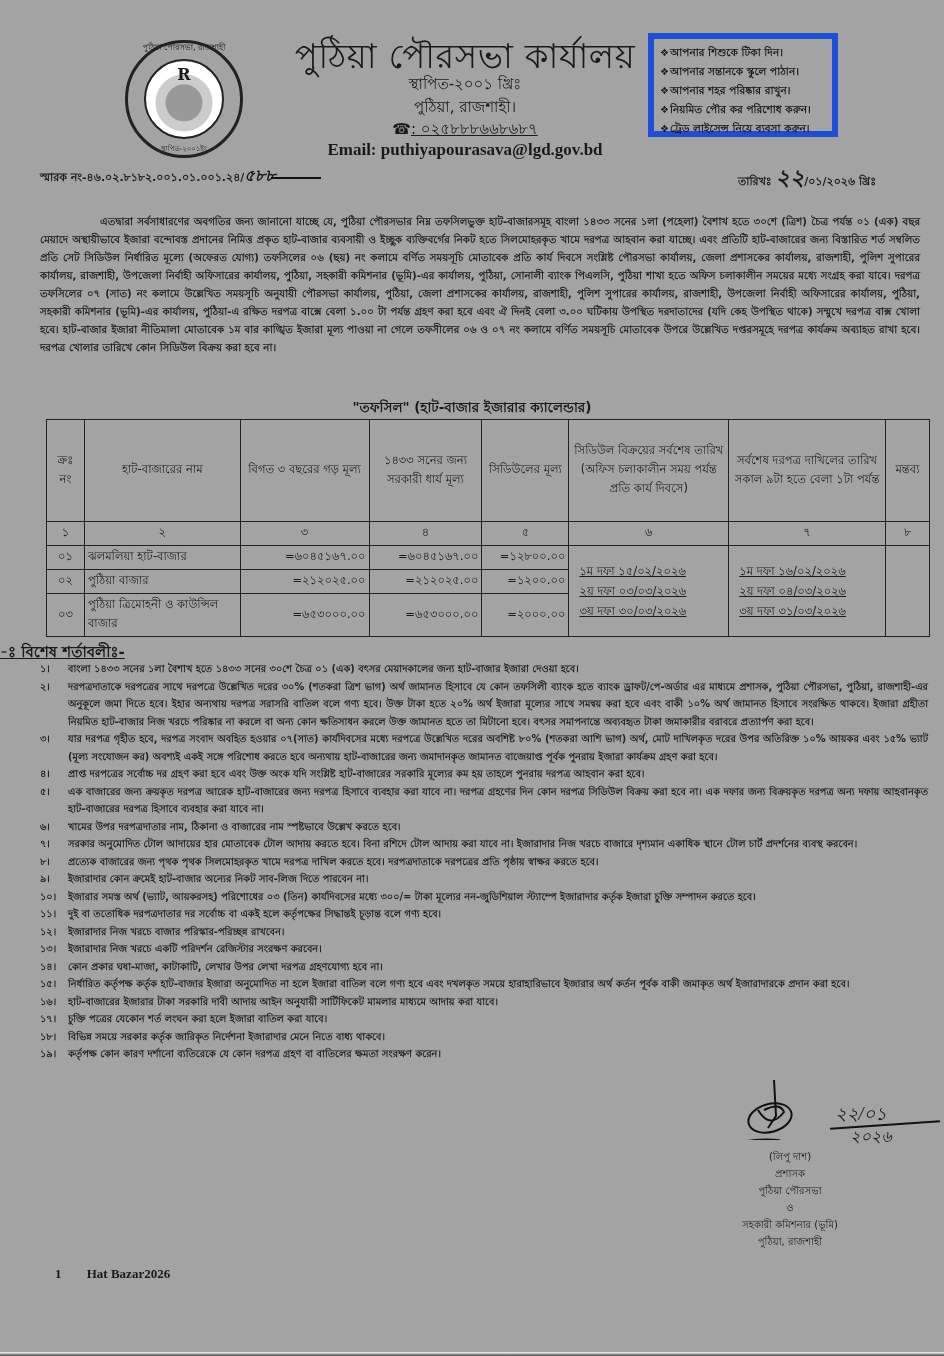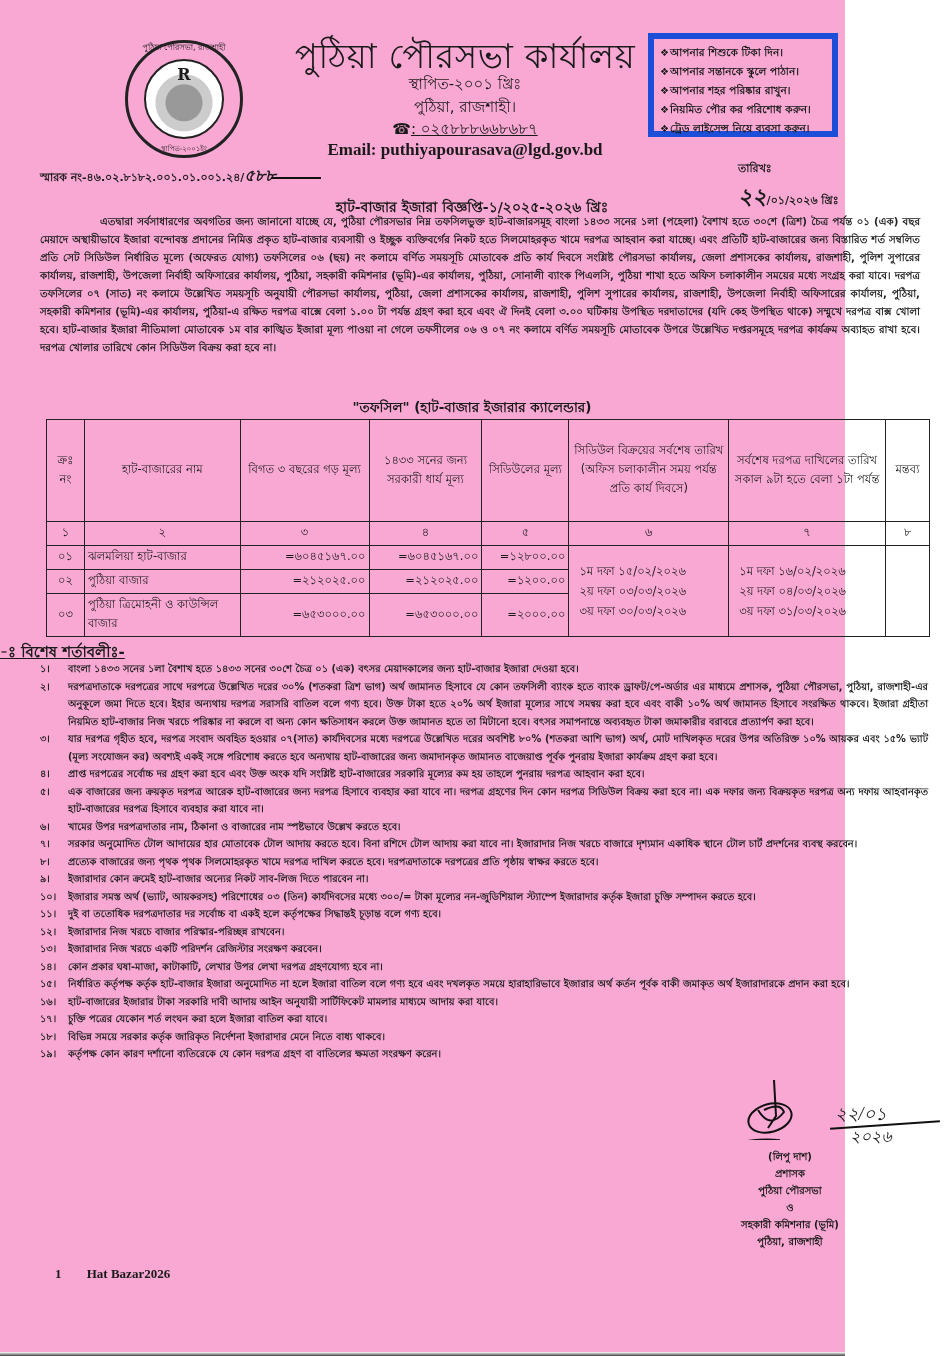--- a/index.html
+++ b/index.html
@@ -1,19 +1,19 @@
 <!DOCTYPE html>
 <html><head>
   <meta charset="utf-8">
   <style>
     * { box-sizing: border-box; margin: 0; padding: 0; }
     html, body { width: 944px; height: 1356px; background: #ffffff; overflow: hidden; }
     body { font-family: "DejaVu Sans", sans-serif; color: #1a1a1a; position: relative; }
 
-    .page { position: absolute; left: 0; top: 0; width: 845px; height: 1356px; background: #f9a8d4; padding-left: 40px; }
+    .page { position: absolute; left: 0; top: 0; width: 944px; height: 1356px; background: #a3a3a3; padding-left: 40px; }
 
     
     .seal { position: absolute; left: 125px; top: 40px; width: 118px; height: 118px; border: 3px solid #222; border-radius: 50%; }
     .seal-inner { position: absolute; left: 16px; top: 16px; width: 80px; height: 80px; border: 2px solid #222; border-radius: 50%; background: radial-gradient(circle at 50% 55%, #999 0 18px, #ccc 19px 28px, #fff 29px); }
     .seal-letter { position: absolute; left: 0; right: 0; top: 4px; text-align: center; font-family: "DejaVu Serif", serif; font-weight: bold; font-size: 16px; }
     .seal-ring-text { position: absolute; left: 0; right: 0; top: -2px; text-align: center; font-size: 8px; }
     .seal-ring-bottom { position: absolute; left: 0; right: 0; bottom: 0px; text-align: center; font-size: 7px; }
 
     .title { position: absolute; left: 270px; top: 30px; width: 390px; text-align: center; font-size: 34px; font-weight: normal; letter-spacing: 0.5px; }
     .head-line { position: absolute; left: 270px; width: 390px; text-align: center; font-size: 15px; }
@@ -40,35 +40,35 @@
     .table-title { position: absolute; left: 0; width: 944px; top: 397px; text-align: center; font-size: 13.5px; font-weight: bold; }
 
     table.cal { position: absolute; left: 46px; top: 419px; width: 884px; border-collapse: collapse; font-size: 11.5px; }
     table.cal td, table.cal th { border: 1.5px solid #222; text-align: center; vertical-align: middle; font-weight: normal; padding: 2px 3px; }
     table.cal thead tr.h1 th { height: 102px; }
     table.cal tr.num td { height: 18px; }
     table.cal tr.r td { height: 22px; }
     table.cal tr.r3 td { height: 38px; }
     .left { text-align: left !important; margin-top: 32px; }
     .right { text-align: right !important; font-family: "DejaVu Sans", sans-serif; }
-    .dates { line-height: 20px; text-align: left !important; padding-left: 10px !important; }
+    .dates { line-height: 20px; text-align: left !important; padding-left: 10px !important; text-decoration: underline; }
 
     .cond-title { position: absolute; left: 0; width: 944px; top: 640px; text-align: left; font-size: 15px; font-weight: bold; text-decoration: underline; }
     .conds { position: absolute; left: 40px; top: 660px; width: 888px; list-style: none; font-size: 9.8px; font-weight: bold; color: #222; }
     .cond { display: flex; line-height: 17.5px; text-align: justify; }
     .cond-num { width: 28px; flex-shrink: 0; }
     .cond-text { flex: 1; }
 
     .signature { position: absolute; left: 740px; top: 1080px; width: 170px; height: 70px; }
     .sig-scribble { position: absolute; left: 0; top: 0; width: 80px; height: 60px; }
     .sig-date { position: absolute; left: 95px; top: 20px; font-family: Liberation Serif, serif; font-style: italic; font-size: 18px; }
     .sig-year { position: absolute; left: 110px; top: 44px; font-family: "DejaVu Serif", serif; font-style: italic; font-size: 16px; }
     .sig-rule { position: absolute; left: 90px; top: 44px; width: 110px; height: 2px; background: #111; transform: rotate(-4deg); }
 
-    .signatory { position: absolute; left: 690px; top: 1148px; width: 200px; text-align: center; font-size: 10px; line-height: 17px; font-weight: bold; }
+    .signatory { position: absolute; left: 690px; top: 1148px; width: 200px; text-align: center; font-size: 10px; line-height: 17px; font-weight: normal; }
 
     .footer { position: absolute; left: 55px; top: 1266px; font-family: "Liberation Serif", serif; font-size: 13px; font-weight: bold; }
     .footer-num { margin-right: 22px; }
     .bottom-edge { position: absolute; left: 0; right: 0; bottom: 0; height: 4px; background: linear-gradient(#fff, #444); }
   </style>
 </head>
 <body>
 
 <div class="page">
 
@@ -97,21 +97,20 @@
   </div>
 
   <div class="memo">
     <span>স্মারক নং-৪৬.০২.৮১৮২.০০১.০১.০০১.২৪/</span><span class="memo-hand">৫৮৮</span><span class="memo-line"></span>
   </div>
   <div class="date">
     <span>তারিখঃ</span>
     <span class="date-hand">২২</span><span>/০১/২০২৬ খ্রিঃ</span>
   </div>
 
-  <div class="notice-title">হাট-বাজার ইজারা বিজ্ঞপ্তি-১/২০২৫-২০২৬ খ্রিঃ</div>
   <p class="intro">এতদ্বারা সর্বসাধারণের অবগতির জন্য জানানো যাচ্ছে যে, পুঠিয়া পৌরসভার নিম্ন তফসিলভুক্ত হাট-বাজারসমূহ বাংলা ১৪৩৩ সনের ১লা (পহেলা) বৈশাখ হতে ৩০শে (ত্রিশ) চৈত্র পর্যন্ত ০১ (এক) বছর মেয়াদে অস্থায়ীভাবে ইজারা বন্দোবস্ত প্রদানের নিমিত্ত প্রকৃত হাট-বাজার ব্যবসায়ী ও ইচ্ছুক ব্যক্তিবর্গের নিকট হতে সিলমোহরকৃত খামে দরপত্র আহবান করা যাচ্ছে। এবং প্রতিটি হাট-বাজারের জন্য বিস্তারিত শর্ত সম্বলিত প্রতি সেট সিডিউল নির্ধারিত মূল্যে (অফেরত যোগ্য) তফসিলের ০৬ (ছয়) নং কলামে বর্ণিত সময়সূচি মোতাবেক প্রতি কার্য দিবসে সংশ্লিষ্ট পৌরসভা কার্যালয়, জেলা প্রশাসকের কার্যালয়, রাজশাহী, পুলিশ সুপারের কার্যালয়, রাজশাহী, উপজেলা নির্বাহী অফিসারের কার্যালয়, পুঠিয়া, সহকারী কমিশনার (ভূমি)-এর কার্যালয়, পুঠিয়া, সোনালী ব্যাংক পিএলসি, পুঠিয়া শাখা হতে অফিস চলাকালীন সময়ের মধ্যে সংগ্রহ করা যাবে। দরপত্র তফসিলের ০৭ (সাত) নং কলামে উল্লেখিত সময়সূচি অনুযায়ী পৌরসভা কার্যালয়, পুঠিয়া, জেলা প্রশাসকের কার্যালয়, রাজশাহী, পুলিশ সুপারের কার্যালয়, রাজশাহী, উপজেলা নির্বাহী অফিসারের কার্যালয়, পুঠিয়া, সহকারী কমিশনার (ভূমি)-এর কার্যালয়, পুঠিয়া-এ রক্ষিত দরপত্র বাক্সে বেলা ১.০০ টা পর্যন্ত গ্রহণ করা হবে এবং ঐ দিনই বেলা ৩.০০ ঘটিকায় উপস্থিত দরদাতাদের (যদি কেহ উপস্থিত থাকে) সম্মুখে দরপত্র বাক্স খোলা হবে। হাট-বাজার ইজারা নীতিমালা মোতাবেক ১ম বার কাঙ্খিত ইজারা মূল্য পাওয়া না গেলে তফসীলের ০৬ ও ০৭ নং কলামে বর্ণিত সময়সূচি মোতাবেক উপরে উল্লেখিত দপ্তরসমূহে দরপত্র কার্যক্রম অব্যাহত রাখা হবে। দরপত্র খোলার তারিখে কোন সিডিউল বিক্রয় করা হবে না।</p>
 
   <div class="table-title">"তফসিল" (হাট-বাজার ইজারার ক্যালেন্ডার)</div>
   <table class="cal">
     <colgroup>
       <col style="width:38px">
         <col style="width:156px">
         <col style="width:129px">
         <col style="width:113px">
       <col style="width:87px">

